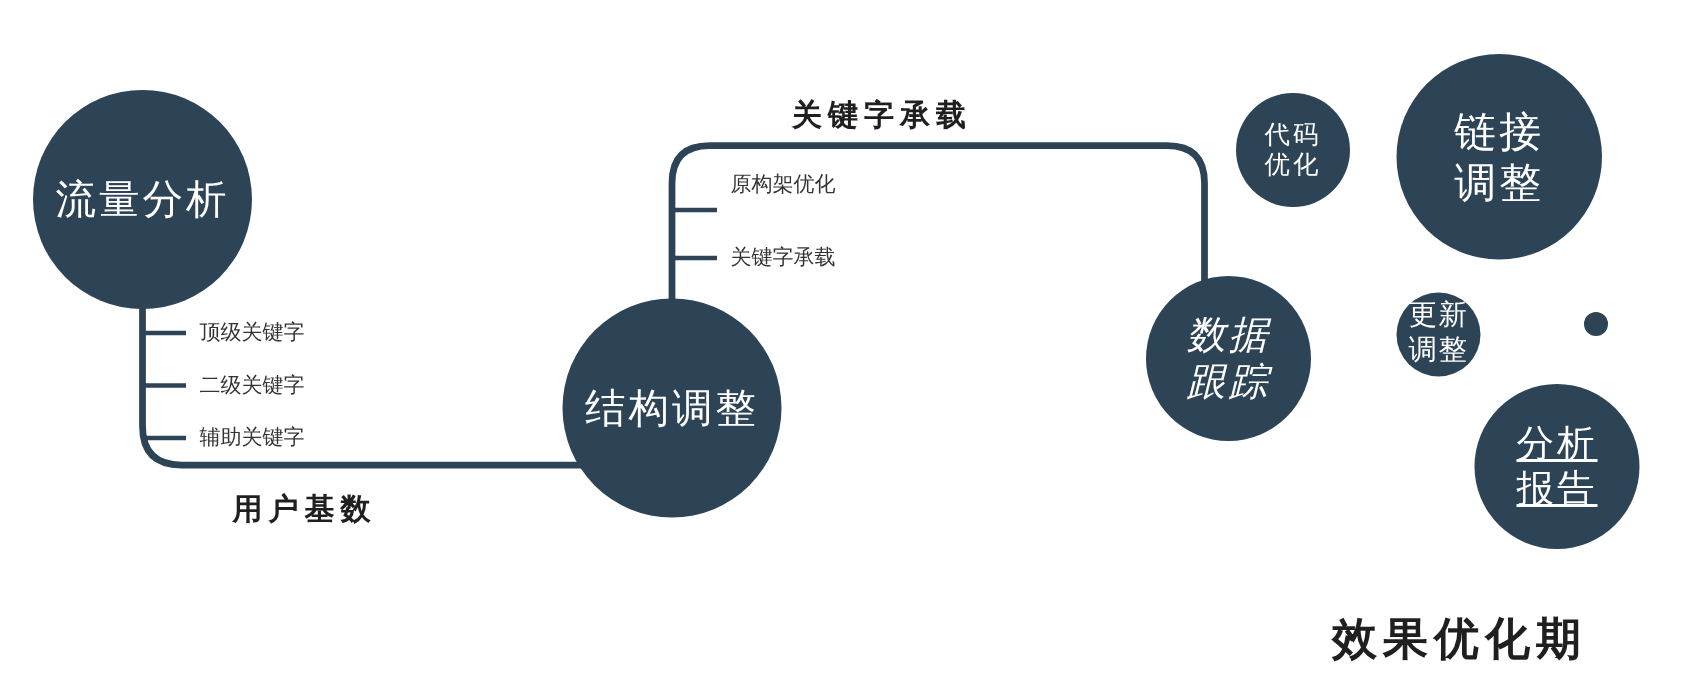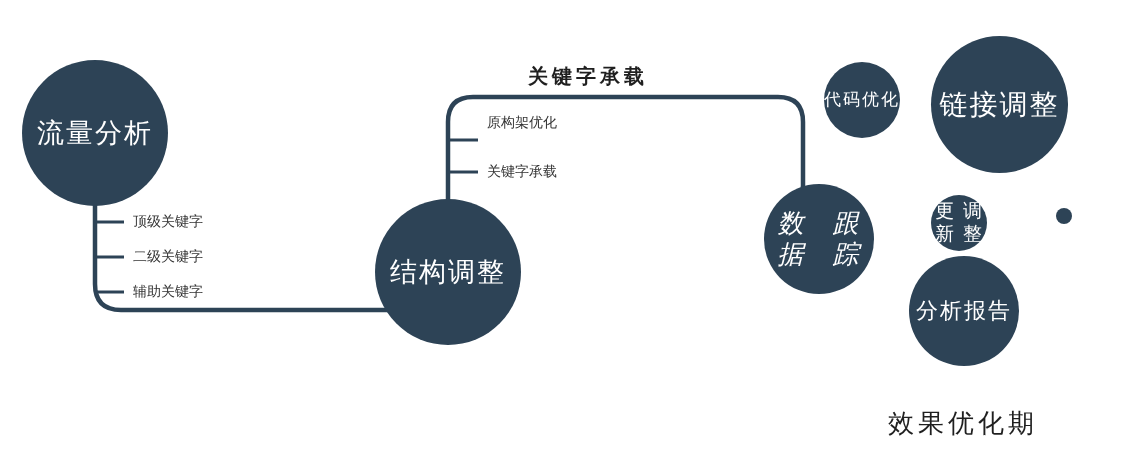--- a/index.html
+++ b/index.html
@@ -25,35 +25,35 @@
   .connectors .ticks line {
     stroke: currentColor;
     stroke-width: 3;
   }
   .node {
     position: absolute;
     border-radius: 50%;
     background: var(--primary, #2d4356);
     color: var(--node-text, #ffffff);
     display: flex;
-    flex-direction: row;
+    flex-direction: column;
     align-items: center;
     justify-content: center;
     z-index: 1;
     letter-spacing: 2px;
     line-height: 1.2;
     text-align: center;
   }
   .n-traffic   { left: 22px;  top: 60px;  width: 146px; height: 146px; font-size: 27px; justify-content: center; }
   .n-structure { left: 375px; top: 199px; width: 146px; height: 146px; font-size: 27px; }
   .n-data      { left: 764px; top: 184px; width: 110px; height: 110px; font-size: 26px; font-style: italic; }
   .n-code      { left: 824px; top: 62px;  width: 76px;  height: 76px;  font-size: 17px; }
   .n-link      { left: 931px; top: 36px;  width: 137px; height: 137px; font-size: 28px; }
   .n-update    { left: 931px; top: 195px; width: 56px;  height: 56px;  font-size: 19px; letter-spacing: 1px; }
-  .n-report    { left: 909px; top: 256px; width: 110px; height: 110px; font-size: 22px; }
+  .n-report    { left: 983px; top: 256px; width: 110px; height: 110px; font-size: 25px; text-decoration: underline; }
   .dot {
     position: absolute;
     left: 1056px; top: 208px;
     width: 16px; height: 16px;
     border-radius: 50%;
     background: var(--primary, #2d4356);
     z-index: 1;
   }
   .tick-label {
     position: absolute;
@@ -68,22 +68,22 @@
     font-size: 20px;
     font-weight: 700;
     letter-spacing: 4px;
     color: var(--label-dark, #1f1f1f);
     white-space: nowrap;
   }
   .caption {
     position: absolute;
     z-index: 2;
     left: 888px; top: 406px;
-    font-size: 26px;
-    font-weight: 400;
+    font-size: 30px;
+    font-weight: 700;
     letter-spacing: 4px;
     color: var(--label-dark, #1f1f1f);
     white-space: nowrap;
   }
 </style>
 </head>
 <body>
 
 <div class="canvas">
 
@@ -133,17 +133,18 @@
     <span>分析</span>
     <span>报告</span>
   </div>
 
   <div class="tick-label" style="left:133px; top:213px">顶级关键字</div>
   <div class="tick-label" style="left:133px; top:248px">二级关键字</div>
   <div class="tick-label" style="left:133px; top:283px">辅助关键字</div>
   <div class="tick-label" style="left:487px; top:114px">原构架优化</div>
   <div class="tick-label" style="left:487px; top:163px">关键字承载</div>
 
+  <div class="edge-label" style="left:155px; top:326px">用户基数</div>
   <div class="edge-label" style="left:528px; top:63px">关键字承载</div>
 
   <div class="caption">效果优化期</div>
 
 </div>
 
 </body></html>

